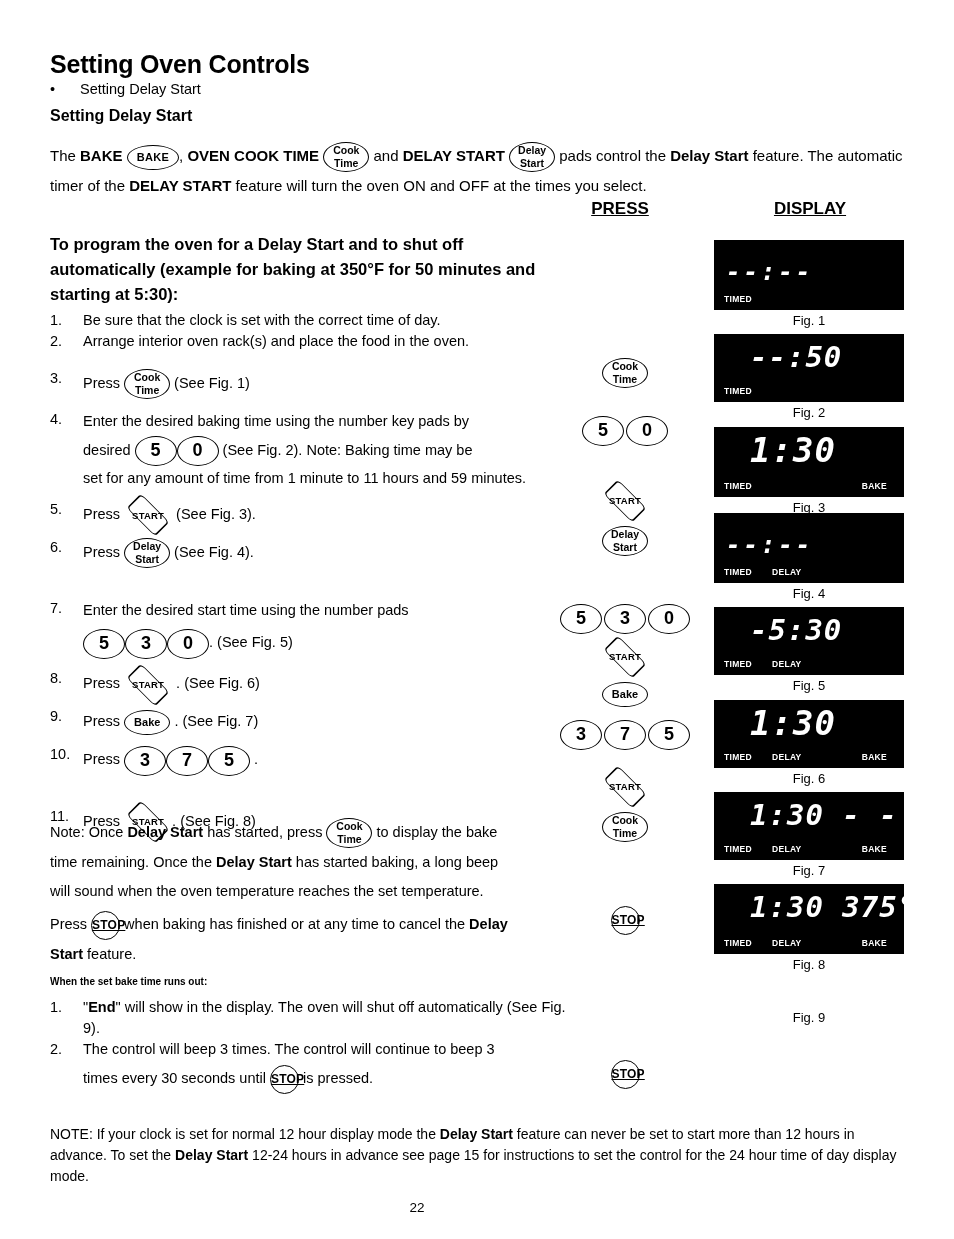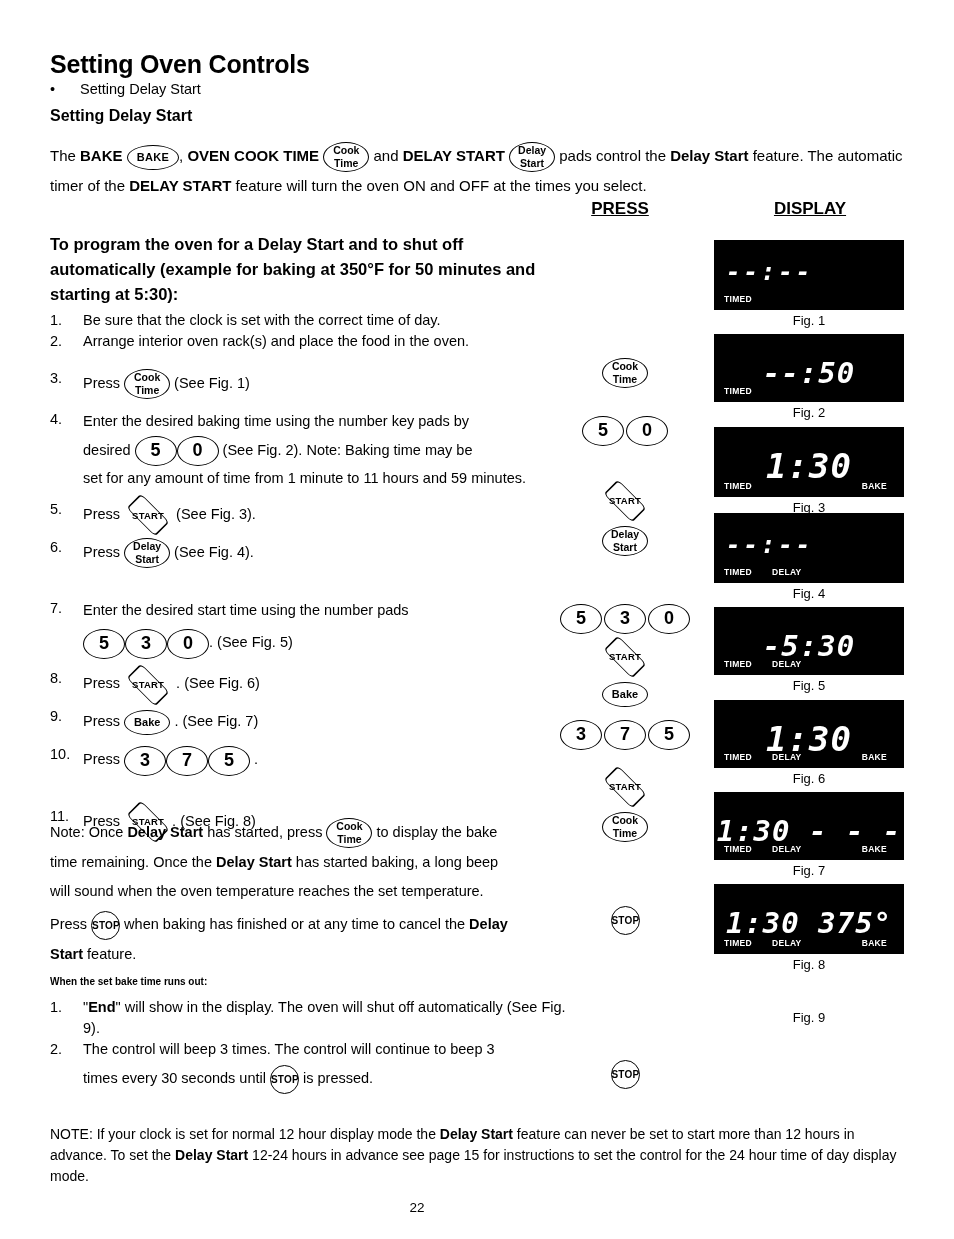--- a/index.html
+++ b/index.html
@@ -168,24 +168,25 @@
     border-radius: 4px;
   }
   .pad-start .lbl {
     position: relative;
     z-index: 2;
     font-weight: bold;
   }
   .pad-stop {
     width: 29px;
     height: 29px;
-    font-size: 10px;
+    font-size: 12px;
     line-height: 27px;
     border-radius: 50%;
     letter-spacing: .2px;
+    text-decoration: underline;
   }
 
   
   .press-col {
     position: absolute;
     left: 540px;
     top: 230px;
     width: 170px;
   }
   .press-item {
@@ -204,31 +205,31 @@
   }
   .lcd {
     position: relative;
     width: 190px;
     background: #000000;
     overflow: hidden;
   }
   .lcd-main {
     position: absolute;
     left: 0;
-    top: 19px;
+    top: 3px;
     width: 190px;
-    text-align: center;
     color: #ffffff;
     font-family: "DejaVu Sans Mono", monospace;
     font-size: 34px;
     font-weight: bold;
     letter-spacing: 1px;
     font-style: italic;
     white-space: pre;
     line-height: 40px;
+    padding-left: 36px;
   }
   .lcd-main.small { font-size: 29px; }
   .lcd-main.dash {
     font-size: 24px;
     letter-spacing: 3px;
     top: 12px;
     text-align: left;
     padding-left: 12px;
   }
   .lcd-indic {

